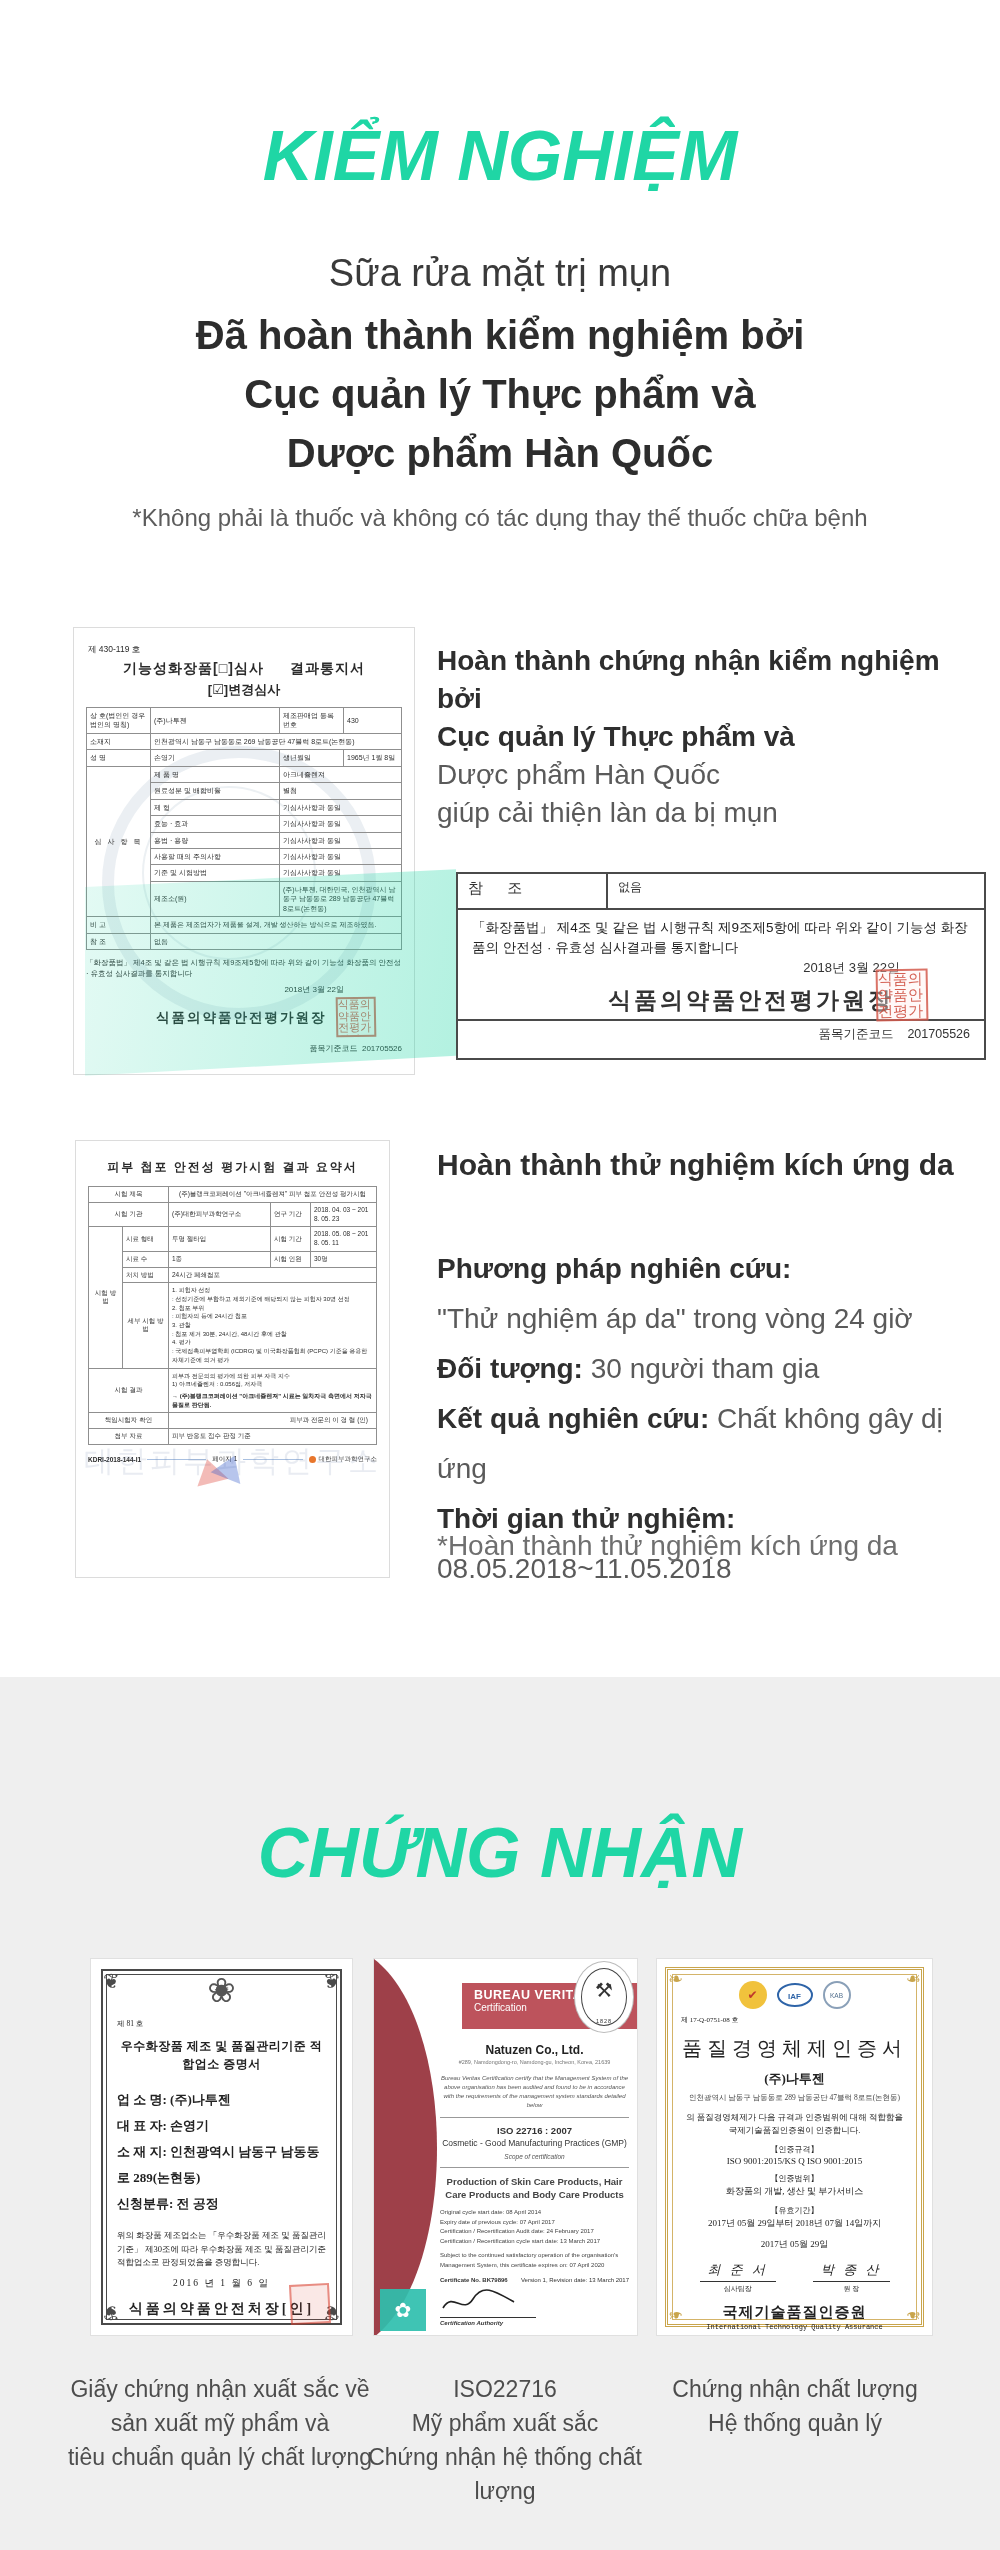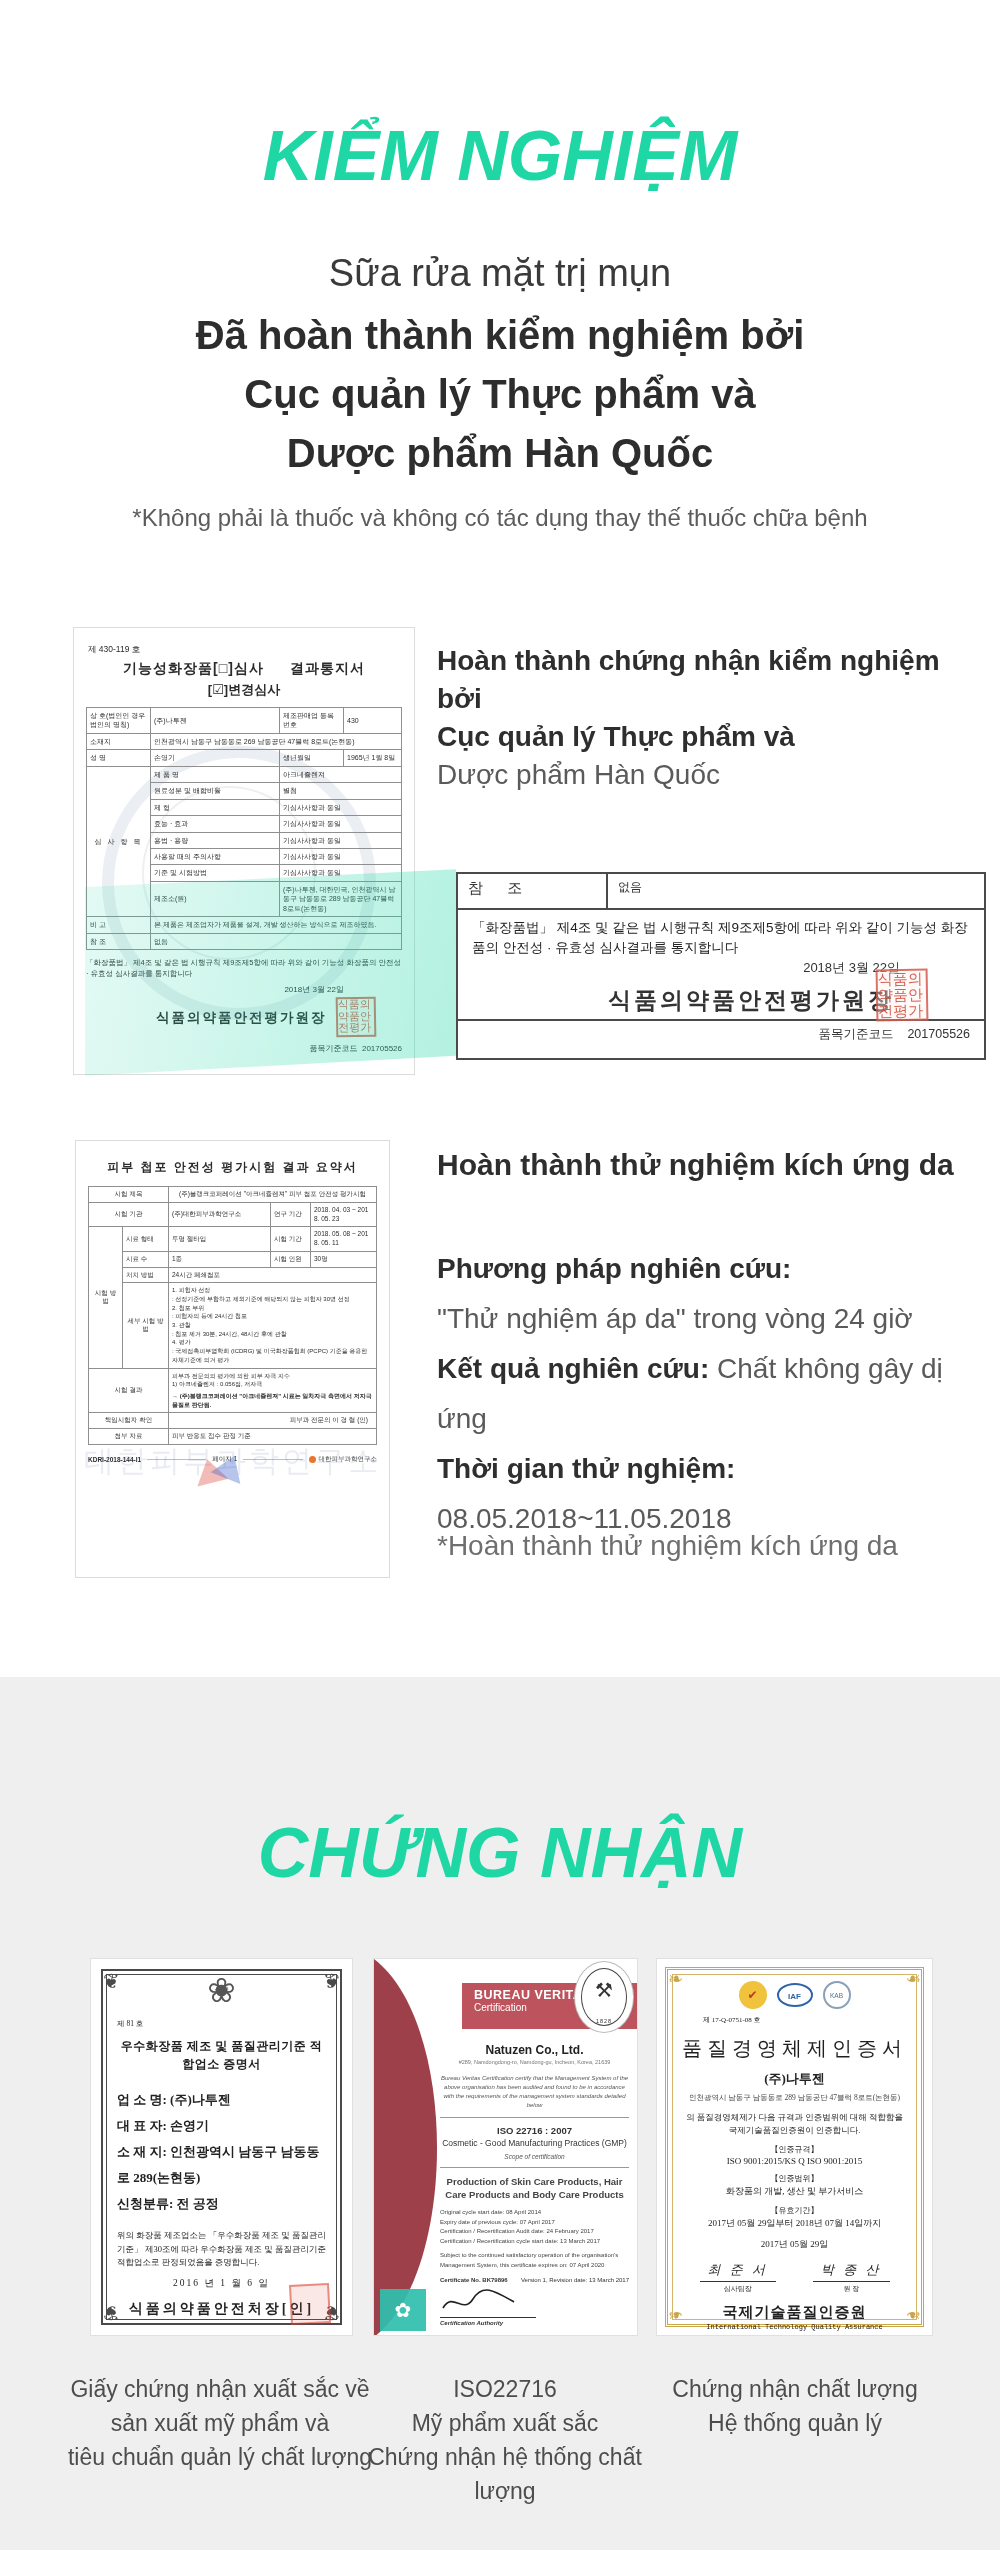--- a/index.html
+++ b/index.html
@@ -133,21 +133,21 @@
   .cc-frame:before{content:"";position:absolute;inset:4px;border:1px solid #d4b469;}
   .cc-corner{position:absolute;font-size:18px;color:#c9a54c;z-index:2;}
   .cc-body{position:absolute;left:24px;right:24px;top:22px;text-align:center;z-index:2;
            font-family:"Liberation Serif","DejaVu Serif",serif;color:#222;}
   .cc-logos{display:flex;justify-content:center;gap:10px;align-items:center;}
   .cc-l1{width:28px;height:28px;border-radius:50%;background:#f1c23c;color:#c0392b;font-size:12px;line-height:28px;}
   .cc-l2{width:36px;height:24px;border:2px solid #2e64a8;border-radius:50%;color:#2e64a8;
          font-size:8px;font-weight:bold;line-height:24px;font-family:"Liberation Sans",sans-serif;box-sizing:border-box;}
   .cc-l3{width:28px;height:28px;border:2px solid #8aa0b8;border-radius:50%;color:#52708e;font-size:6.5px;
          line-height:26px;font-family:"Liberation Sans",sans-serif;box-sizing:border-box;}
-  .cc-docno{font-size:7px;text-align:left;margin-top:6px;margin-left:22px;}
+  .cc-docno{font-size:7px;text-align:left;margin-top:6px;}
   .cc-title{font-size:20px;letter-spacing:5px;color:#1f1f1f;margin:10px 0 8px;}
   .cc-co{font-size:13px;font-weight:bold;}
   .cc-addr{font-size:7.5px;color:#444;margin-top:5px;}
   .cc-bodyl{font-size:8.5px;line-height:1.55;margin-top:8px;}
   .cc-seclab{font-size:8px;margin-top:7px;}
   .cc-secval{font-size:9px;margin-top:1px;}
   .cc-date{font-size:9px;margin-top:8px;}
   .cc-sigs{display:flex;justify-content:space-around;margin-top:10px;}
   .cc-sig-name{font-size:13px;font-style:italic;letter-spacing:3px;border-bottom:1px solid #333;padding:0 8px 2px;}
   .cc-sig-title{font-size:7px;margin-top:2px;}
@@ -251,20 +251,21 @@
     </div>
     <div class="c1-code">
       <span>품목기준코드</span>&nbsp;&nbsp;<span>201705526</span>
     </div>
   </div>
 
   <div class="abs sideblock" style="left:437px;top:642px;width:545px">
     <div class="bold">Hoàn thành chứng nhận kiểm nghiệm bởi</div>
     <div class="bold">Cục quản lý Thực phẩm và</div>
     <div class="reg">Dược phẩm Hàn Quốc</div>
+    <div class="reg">giúp cải thiện làn da bị mụn</div>
   </div>
 
   <div class="abs" id="beam"></div>
   <div class="abs" id="callout">
     <div class="co-head">
       <div class="co-ref">참 조</div>
       <div class="co-refv">없음</div>
     </div>
     <div class="co-body">「화장품법」 제4조 및 같은 법 시행규칙 제9조제5항에 따라 위와 같이 기능성 화장품의 안전성 · 유효성 심사결과를 통지합니다</div>
     <div class="co-date">2018년 3월 22일</div>
@@ -359,20 +360,21 @@
           <span>대한피부과학연구소</span>
         </span>
     </div>
   </div>
 
   <div class="abs" style="left:437px;top:1148px;width:545px">
     <div class="s2-head">Hoàn thành thử nghiệm kích ứng da</div>
     <div class="s2-items">
       <div class="b">Phương pháp nghiên cứu:</div>
       <div>"Thử nghiệm áp da" trong vòng 24 giờ</div>
+      <div><span class="b">Đối tượng:</span> <span>30 người tham gia</span></div>
       <div><span class="b">Kết quả nghiên cứu:</span> <span>Chất không gây dị ứng</span></div>
       <div><span class="b">Thời gian thử nghiệm:</span> <span>08.05.2018~11.05.2018</span></div>
     </div>
   </div>
   <div class="abs s2-note" style="left:437px;top:1530px">*Hoàn thành thử nghiệm kích ứng da</div>
 
   <div class="abs" id="graysec"></div>
   <div class="abs center h-teal" style="top:1813px">CHỨNG NHẬN</div>
 
   <div class="abs card" style="left:90px;top:1958px;width:263px;height:378px">

